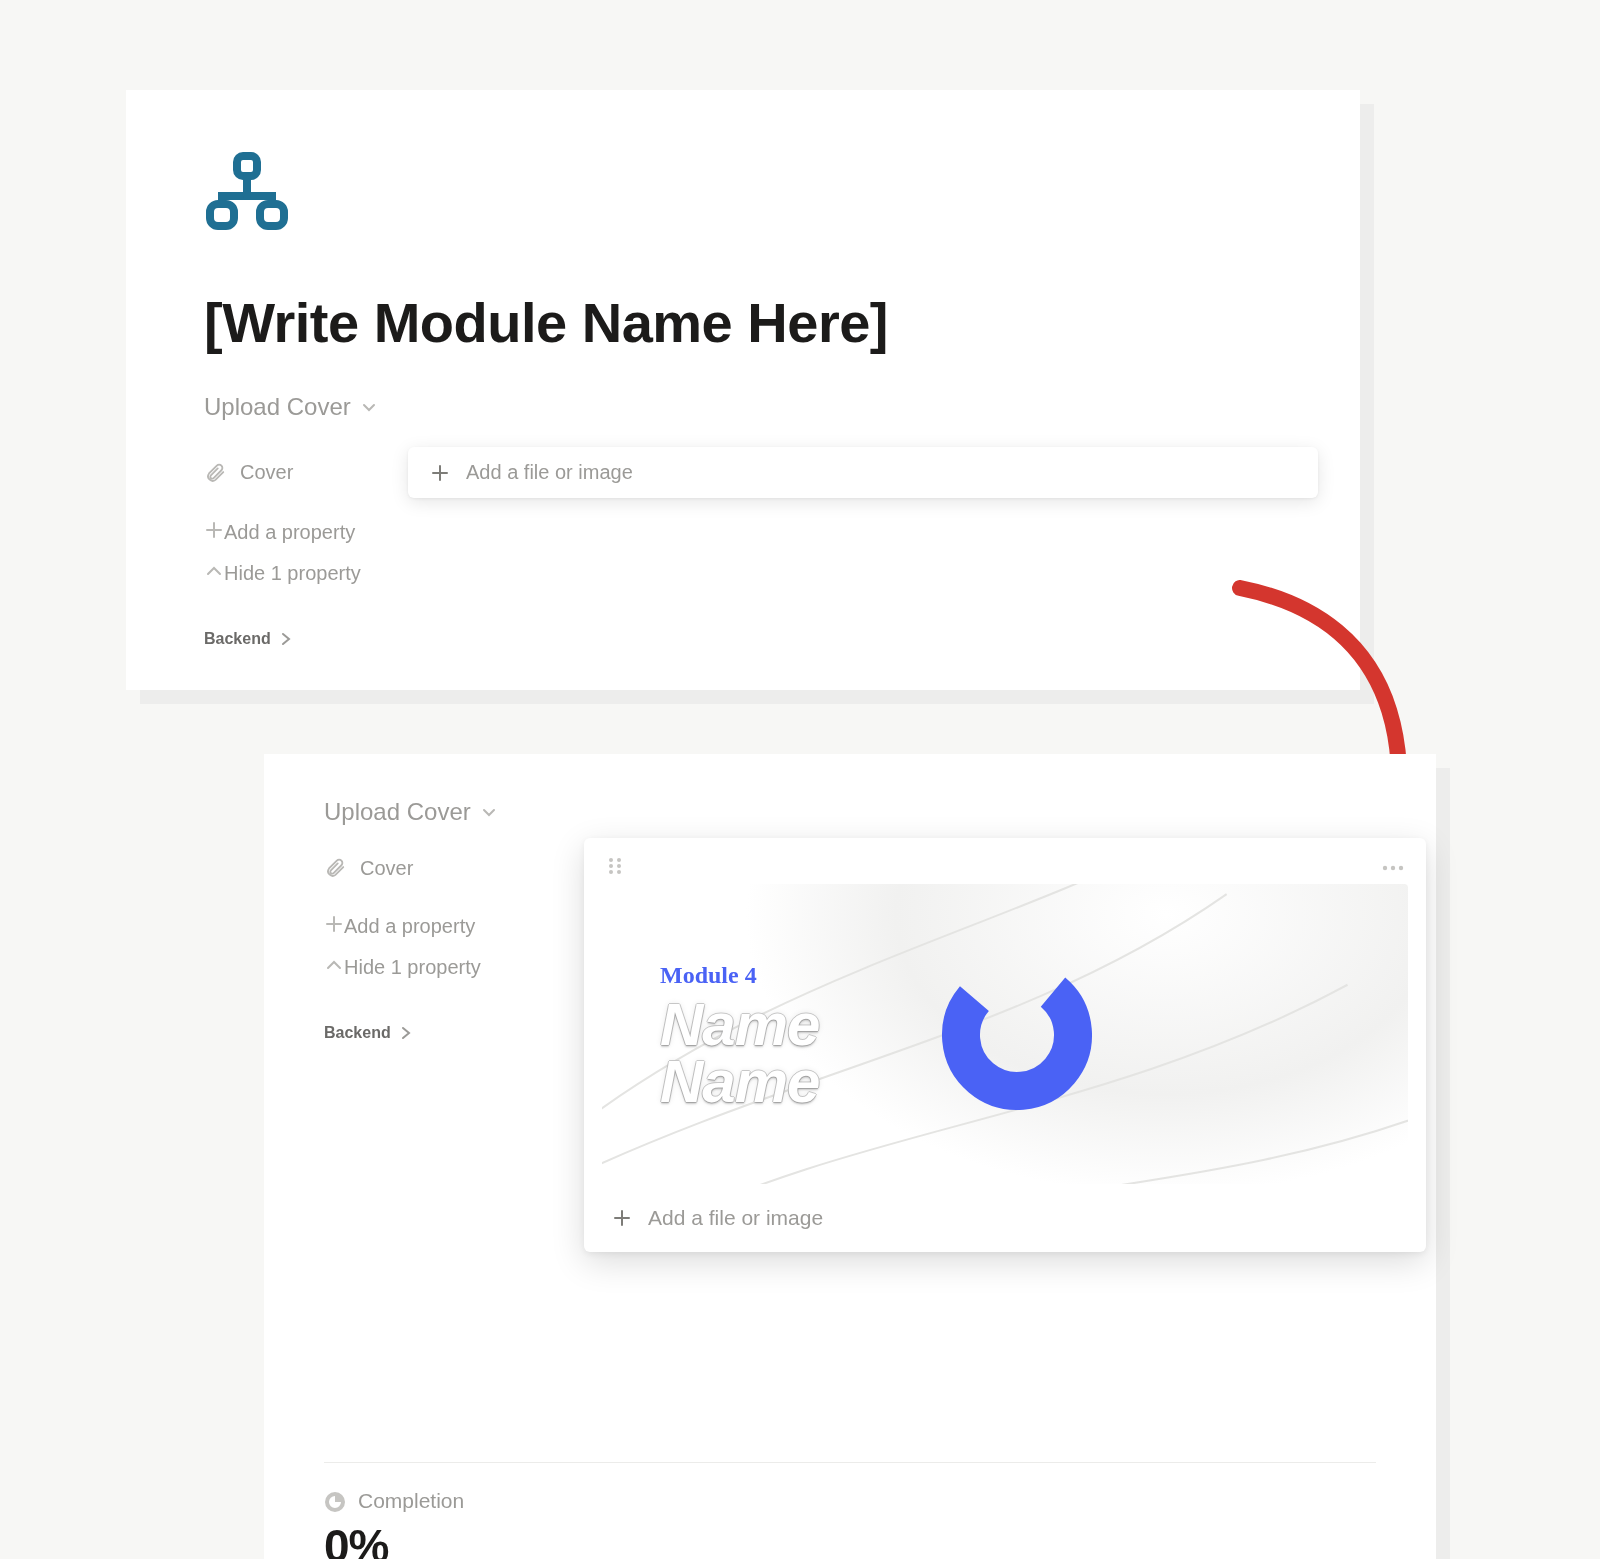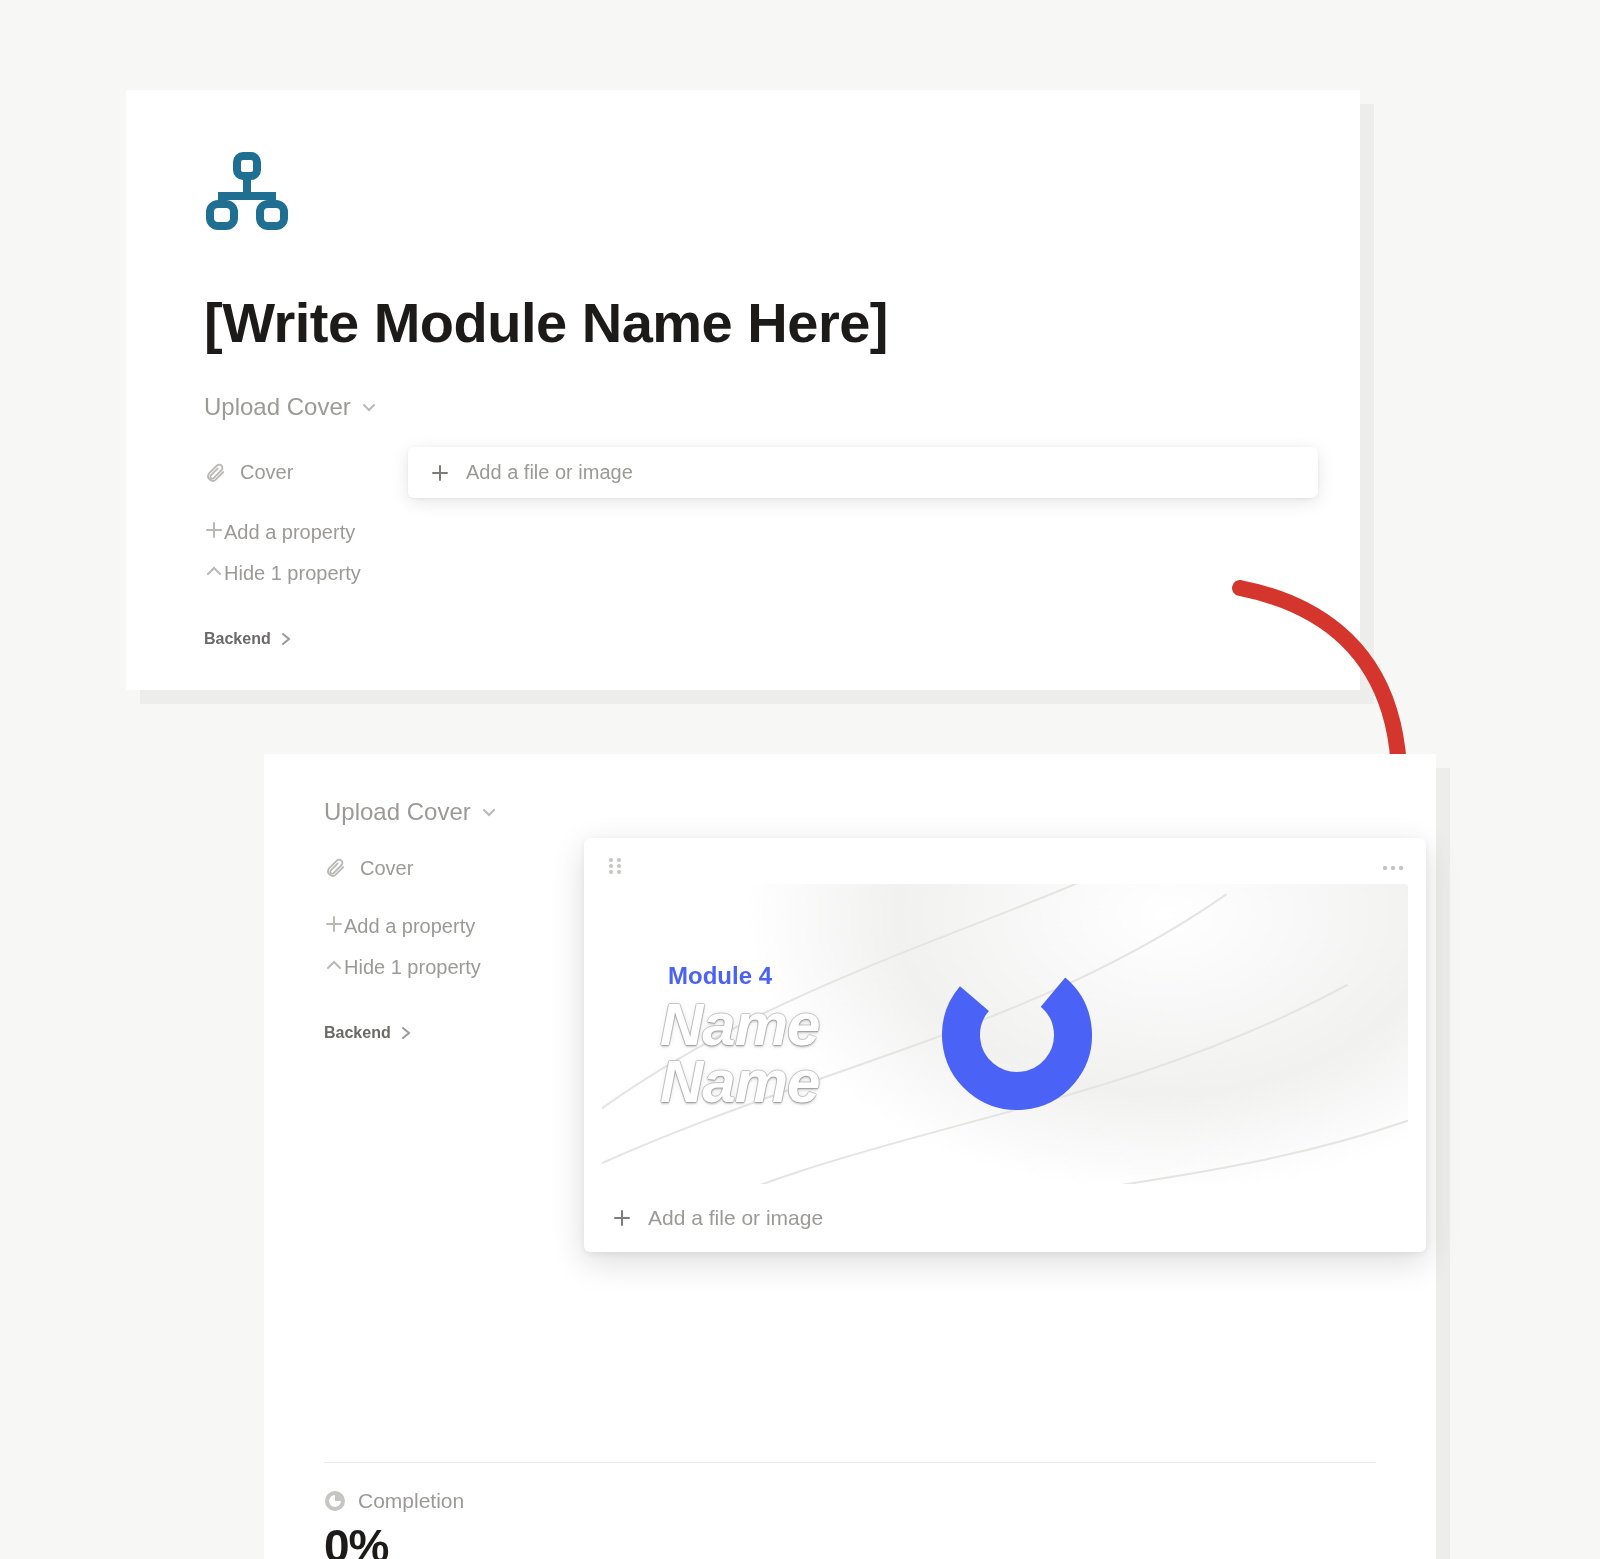--- a/index.html
+++ b/index.html
@@ -132,22 +132,22 @@
     border-radius:4px;
     overflow:hidden;
     background:
       radial-gradient(ellipse 600px 400px at 70% 10%, #ffffff 0%, #f1f1f0 45%, #ffffff 70%),
       linear-gradient(135deg,#fafafa 0%, #efefef 50%, #fcfcfc 100%);
   }
   .swirl {
     position:absolute; inset:0;
   }
   .module-tag {
-    position:absolute; left:66px; top:78px;
-    color:#4a62f5; font-weight:800; font-size:24px;
+    position:absolute; left:58px; top:78px;
+    color:#4a62f5; font-weight:800; font-size:24px;font-family:Liberation Serif, serif;
   }
   .title-name {
     position:absolute; left:58px; top:112px;
     font-size:60px; line-height:0.95; font-weight:900;
     color:#ffffff;
     text-shadow:
       0 0 6px rgba(0,0,0,0.10),
       0 2px 2px rgba(0,0,0,0.18),
       1px 0 0 #cfcfcf, -1px 0 0 #cfcfcf, 0 1px 0 #cfcfcf, 0 -1px 0 #cfcfcf;
     font-style:italic;
@@ -163,21 +163,21 @@
     color:#9b9a97; font-size:21px; cursor:pointer;
   }
 
   .card2 .backend { margin-top: 30px; margin-bottom: 8px; }
 
   .sep {
     border:none; border-top:1px solid #ececea; margin: 412px 0 0 0;
   }
 
   .completion {
-    display:flex; align-items:center; gap:12px;
+    display:flex; align-items:flex-end; gap:12px;
     color:#9b9a97; font-size:21px; margin-top:26px;
   }
   .pct {
     font-size:46px; font-weight:700; color:#1c1b1a;
     margin-top:6px; letter-spacing:-1px;
   }
 
   .page-wrap { position:relative; }
 </style>
 </head>

